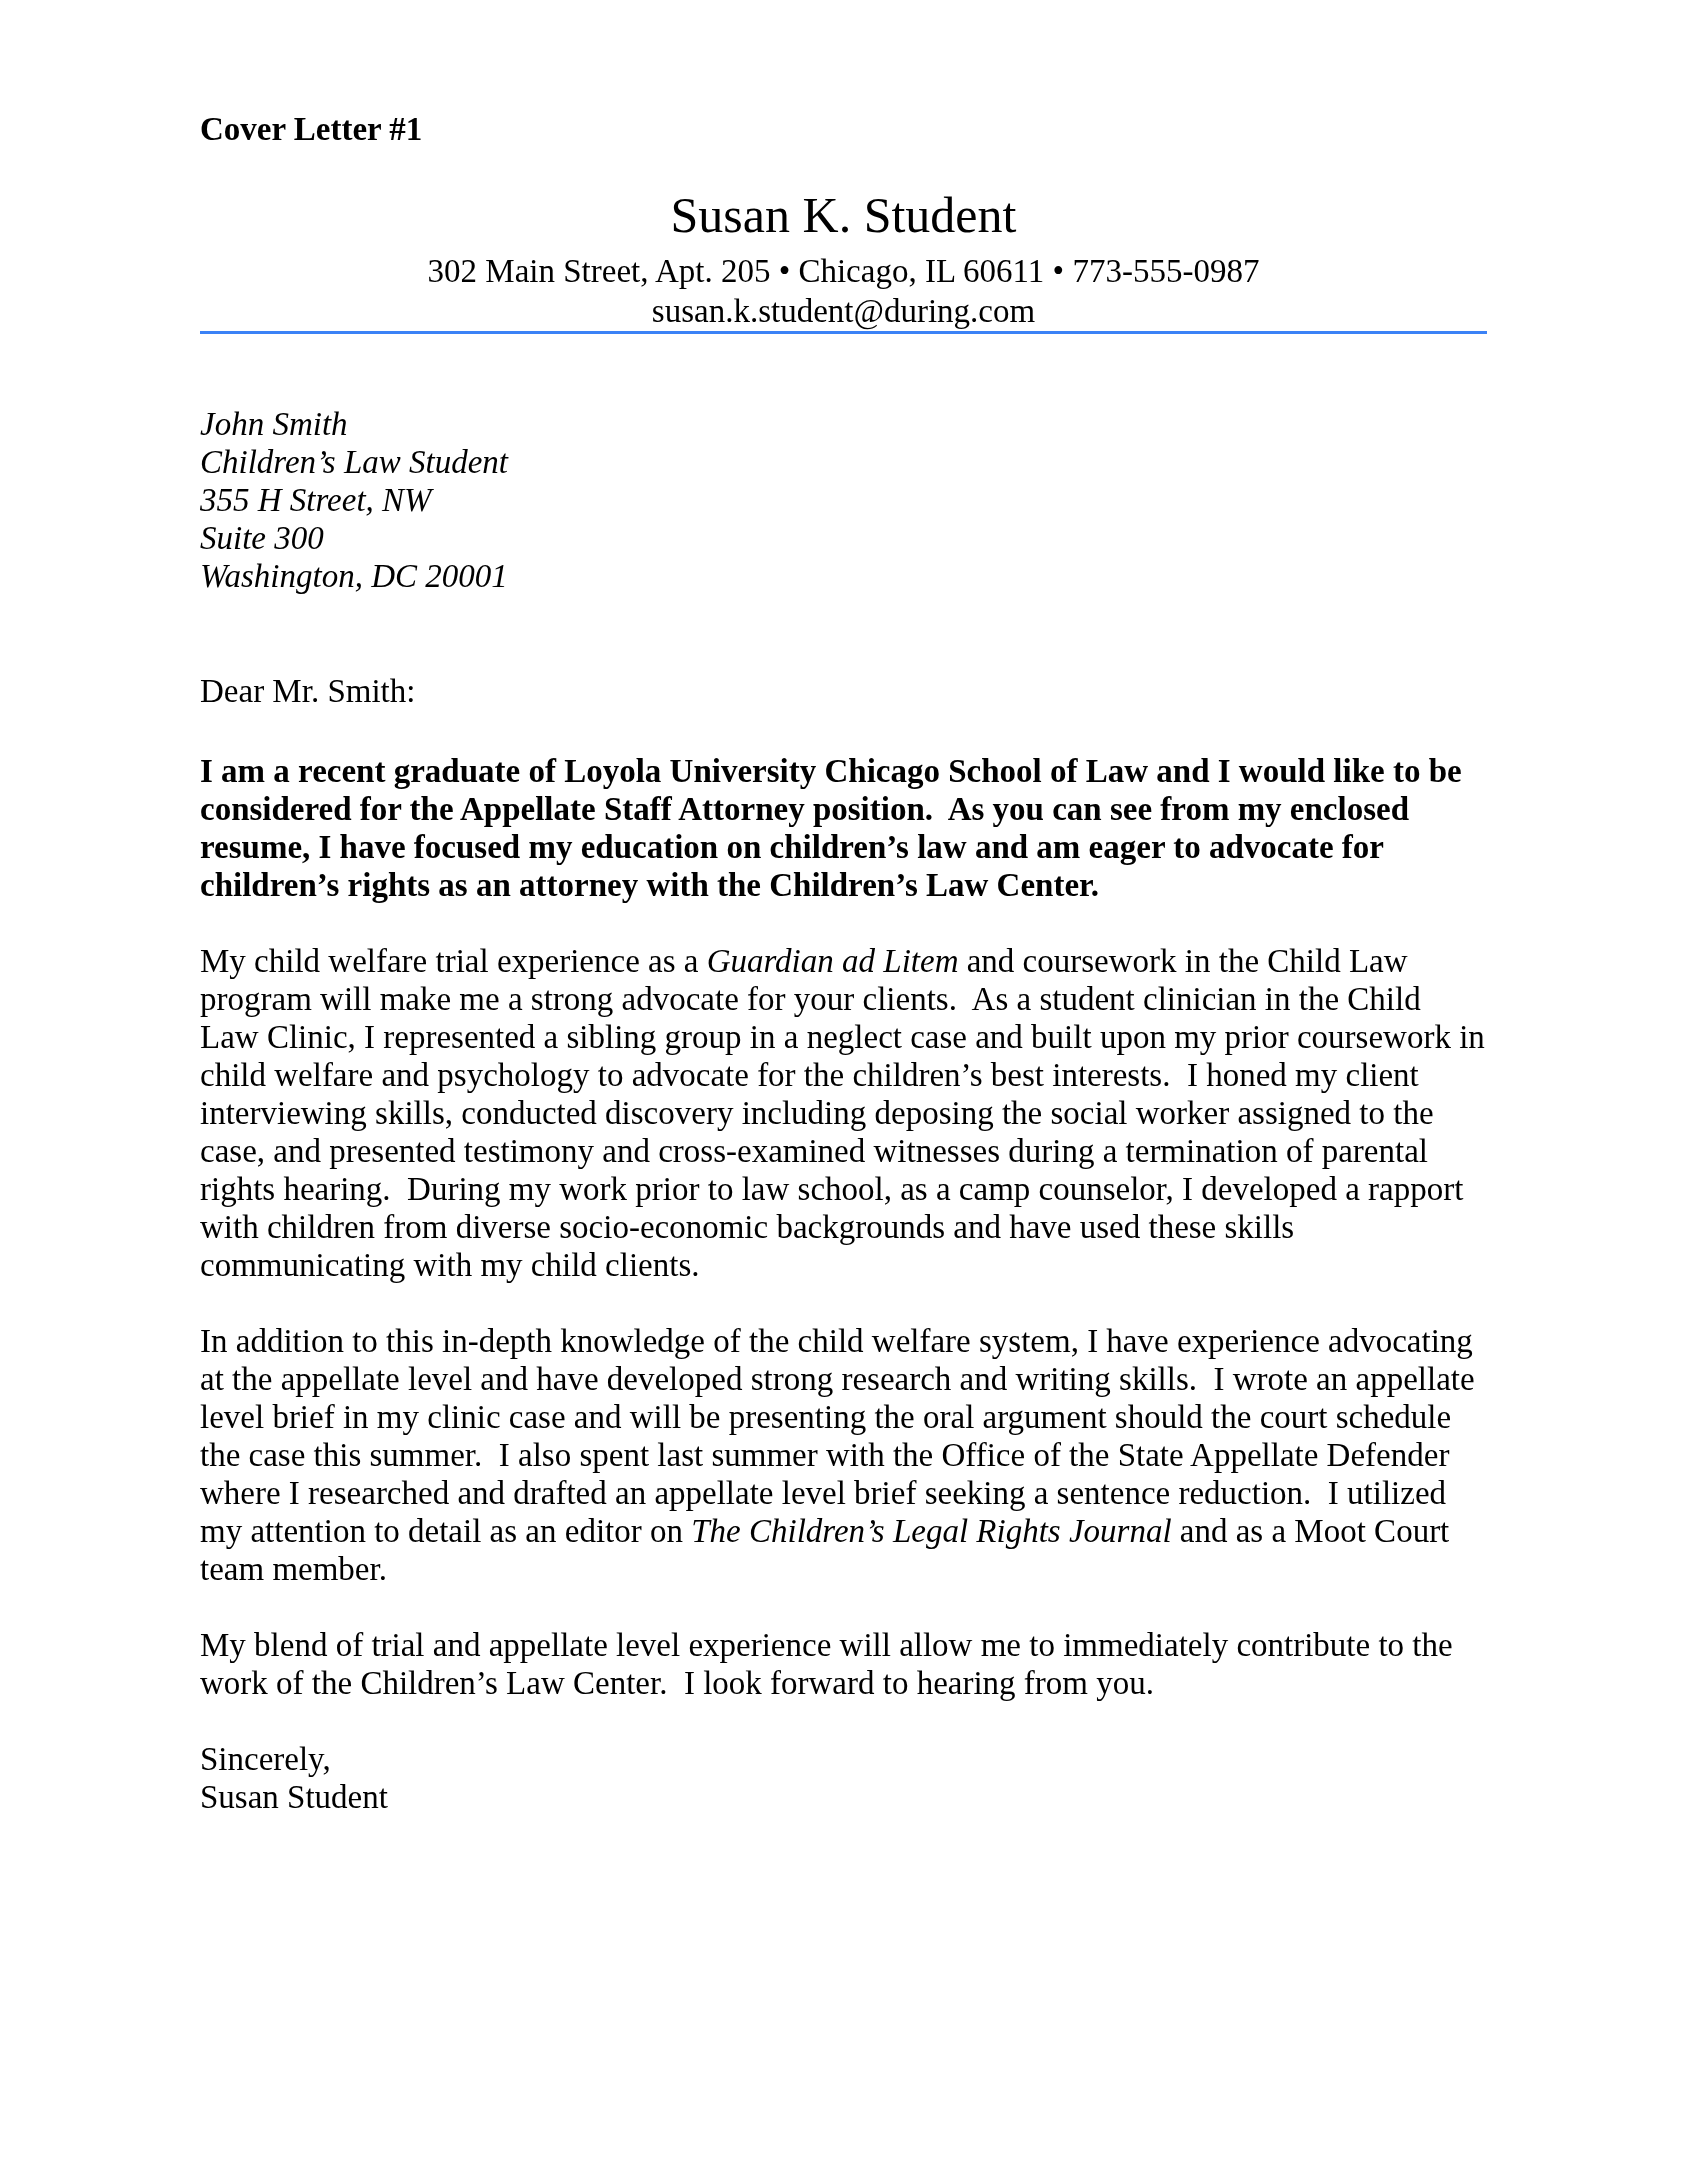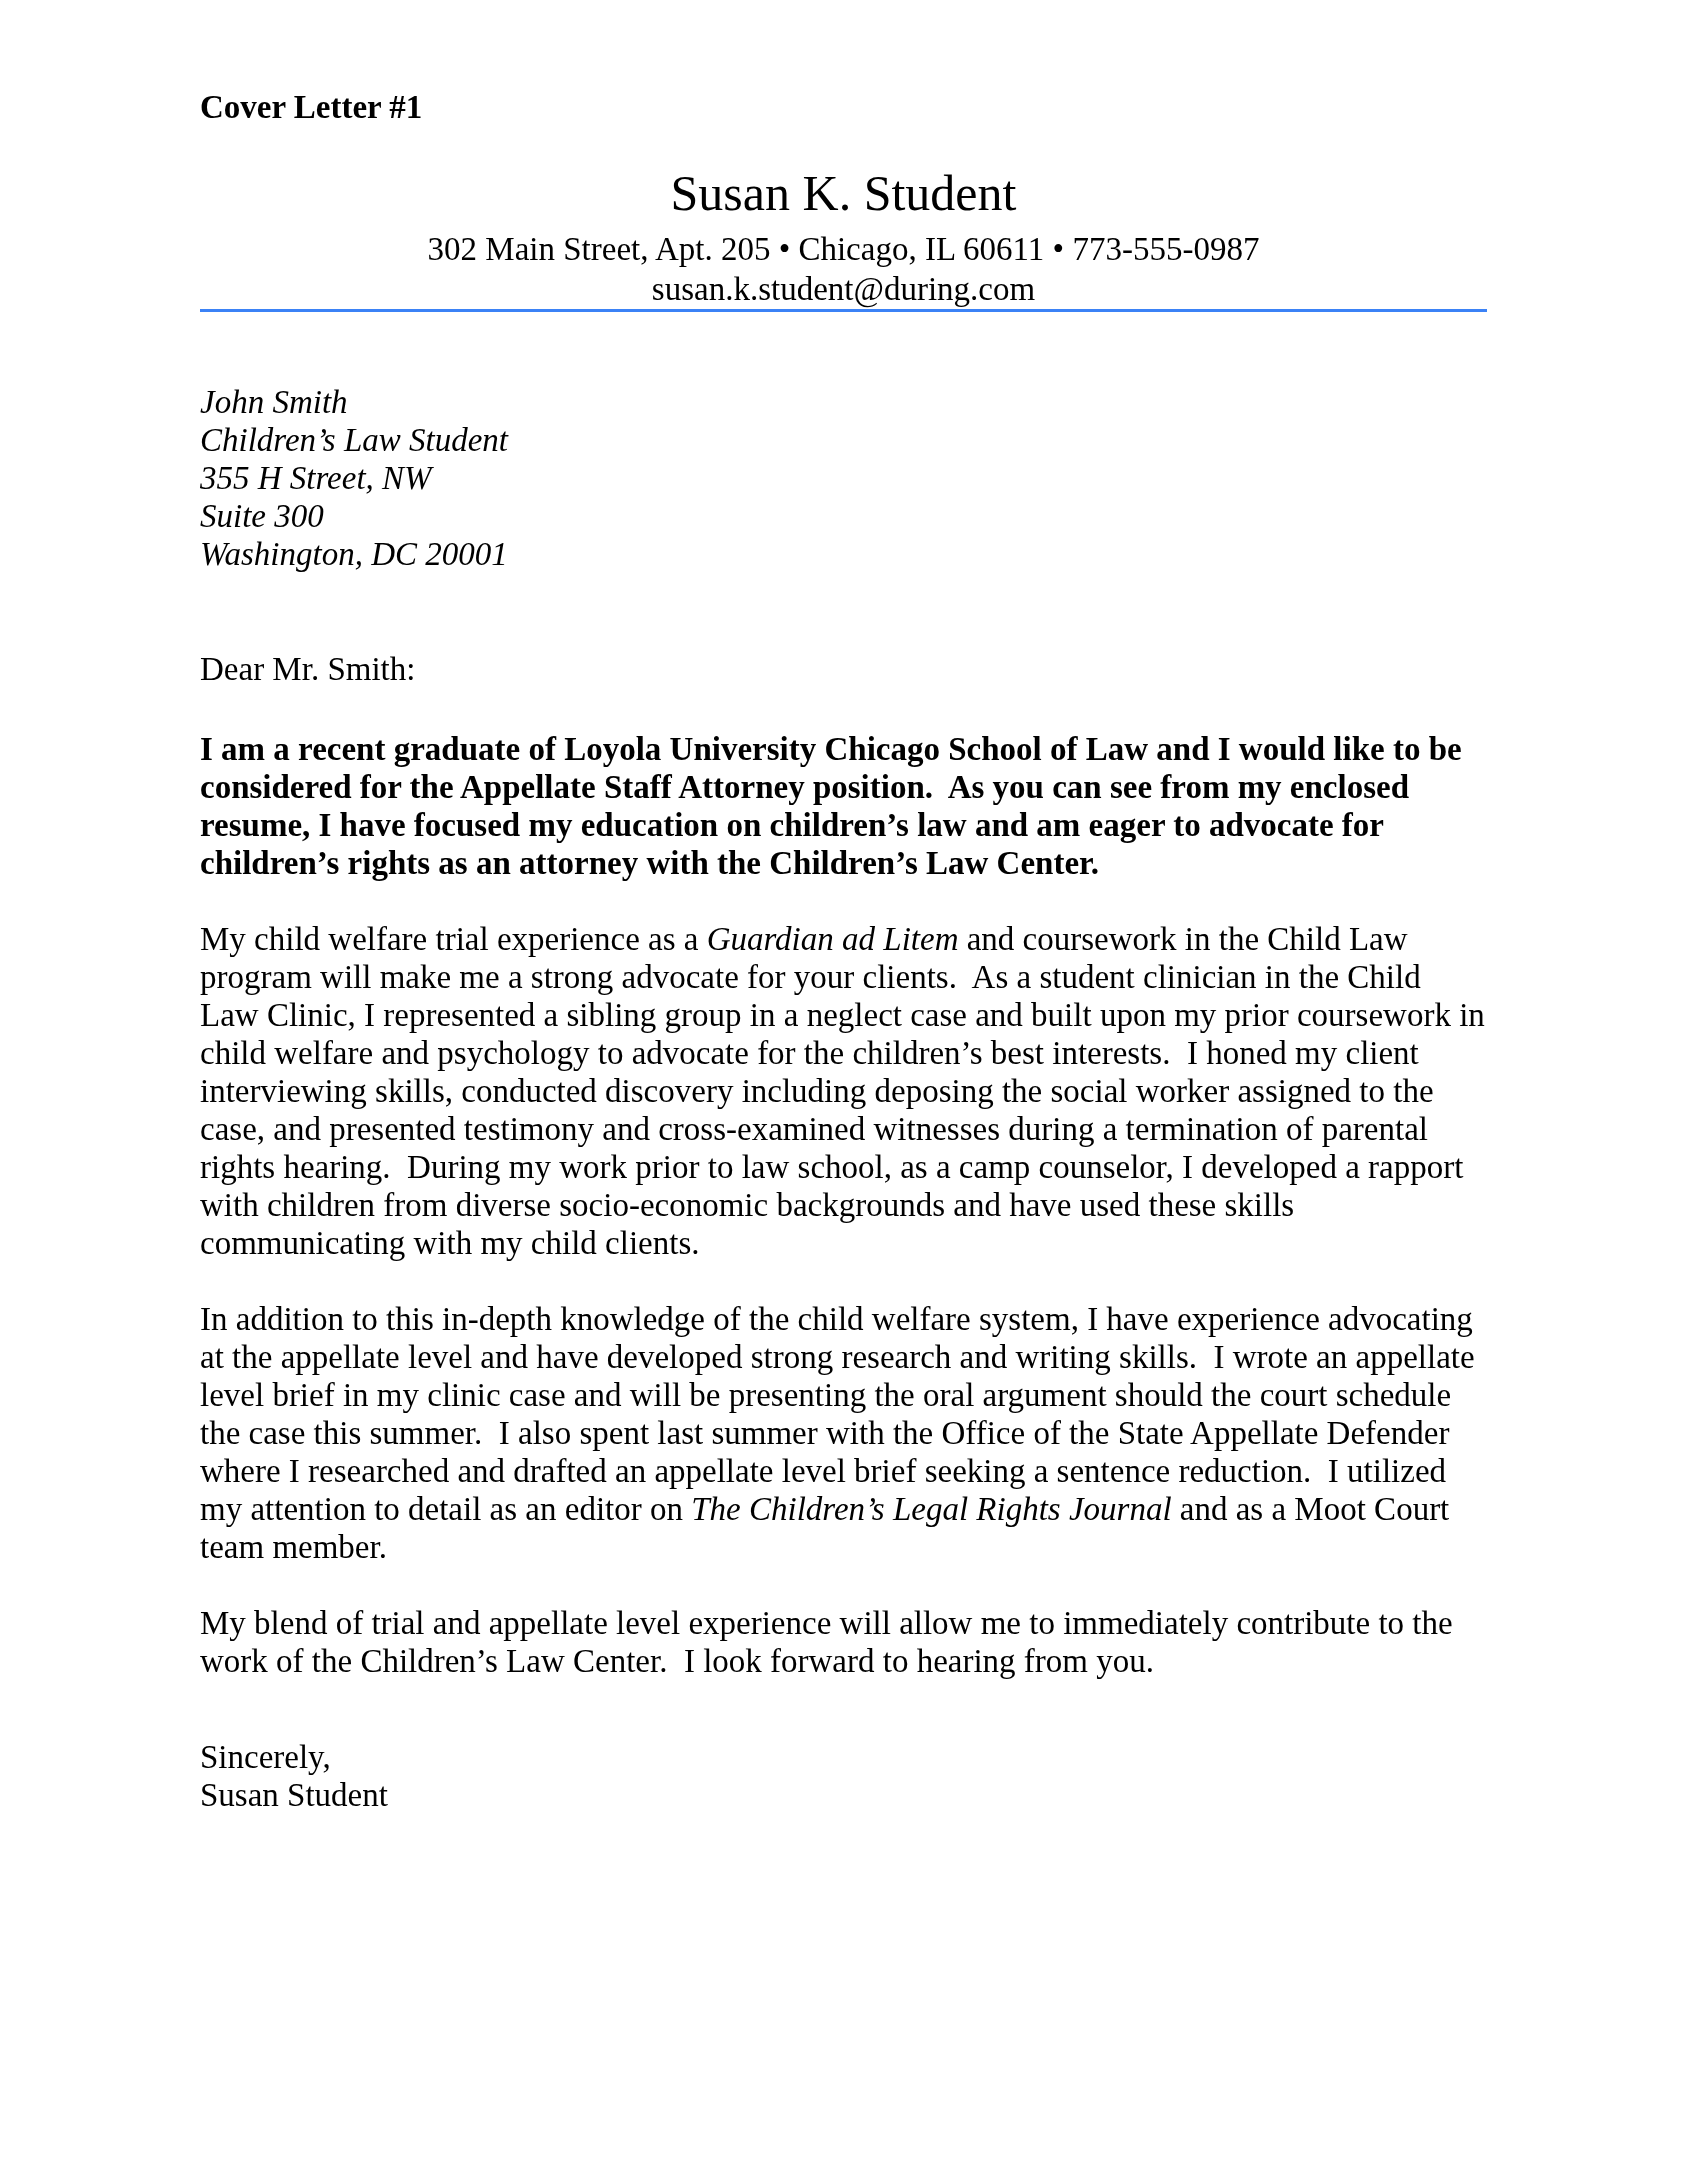--- a/index.html
+++ b/index.html
@@ -6,21 +6,21 @@
     margin: 0;
     padding: 0;
     background: #ffffff;
   }
   .page {
     position: relative;
     width: 1683px;
     height: 2178px;
     background: #ffffff;
     box-sizing: border-box;
-    padding: 87px 196px 0 200px;
+    padding: 109px 196px 0 200px;
     font-family: "Liberation Serif", "DejaVu Serif", serif;
     font-size: 33px;
     line-height: 38px;
     color: #000000;
     overflow: hidden;
   }
   .cover-label {
     font-weight: 700;
     line-height: 40px;
   }
@@ -55,21 +55,21 @@
   }
   p.body-para {
     margin: 38px 0 0 0;
     white-space: pre-wrap;
   }
   p.first-para {
     margin-top: 42px;
     font-weight: bold;
   }
   .closing {
-    margin-top: 58px;
+    margin-top: 38px;
   }
   em { font-style: italic; }
 </style>
 </head>
 <body>
 
 <div class="page">
 
   <div class="cover-label">Cover Letter #1</div>
 

